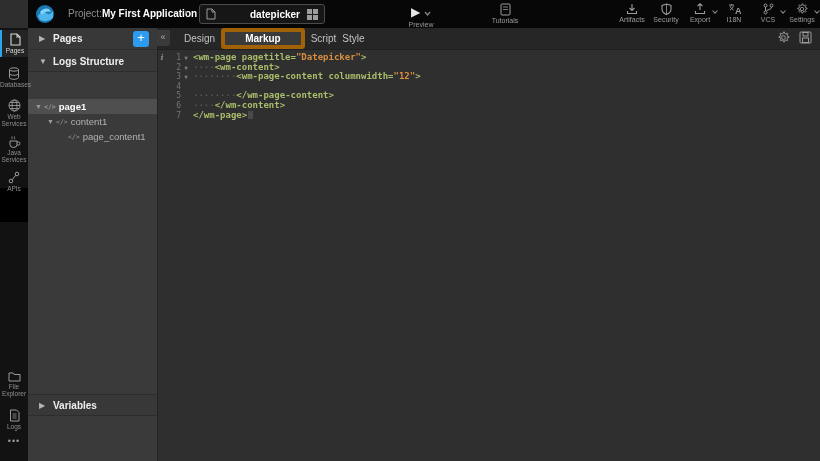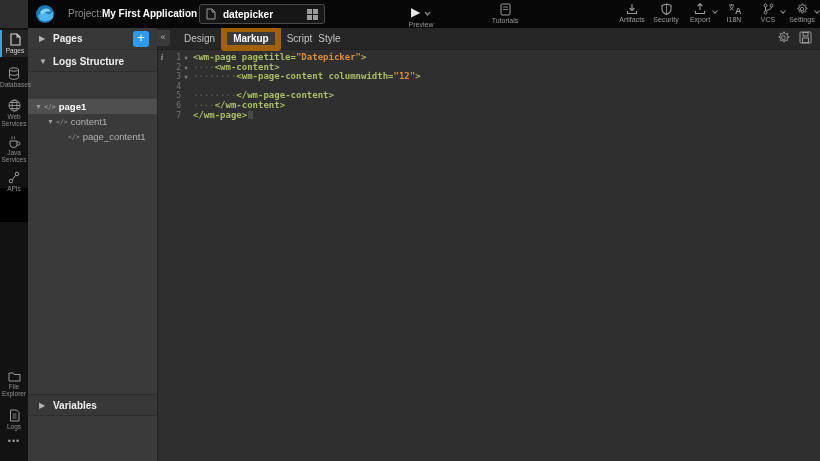--- a/index.html
+++ b/index.html
@@ -6,21 +6,21 @@
   html,body { width:820px; height:461px; overflow:hidden; background:#2e2e2e;
     font-family:"Liberation Sans", sans-serif; -webkit-font-smoothing:antialiased; }
 
   
   #topbar { position:absolute; left:0; top:0; width:820px; height:28px; background:#070707; z-index:30;margin-left:28px; }
   #logo { position:absolute; left:7px; top:4px; width:20px; height:20px; }
   #project { position:absolute; left:40px; top:8px; font-size:10px; color:#8f8f8f; white-space:nowrap; }
   #project b { color:#ffffff; font-weight:bold; }
   #crumb-chev { position:absolute; left:156px; top:6px; color:#8f8f8f; font-size:11px; }
   #filetab { position:absolute; left:171px; top:4px; width:126px; height:20px; background:#161616;
-    border:1px solid #4a4a4a; border-radius:3px; display:flex; align-items:center; padding:0 6px; gap:7px; }
+    border:1px solid #4a4a4a; border-radius:3px; display:flex; align-items:center; padding:0 6px; gap:7px;text-align:right; }
   #filetab .fname { color:#fff; font-weight:bold; font-size:10px; flex:1; }
   .ticon { display:inline-flex; align-items:center; justify-content:center; color:#9c9c9c; }
   #preview-group { position:absolute; left:370px; top:2px; width:46px; height:25px; text-align:center; color:#bdbdbd; }
   #preview-group .play { color:#e8e8e8; font-size:12px; line-height:12px; }
   #tutorials-group { position:absolute; left:455px; top:3px; width:44px; height:24px; text-align:center; }
   .tool-label { font-size:7px; color:#9c9c9c; display:block; margin-top:1px; white-space:nowrap; }
   #topbar-tools { position:absolute; right:32px; top:3px; display:flex; gap:6px; }
   .tool { width:28px; text-align:center; position:relative; cursor:pointer; }
   .tool .chev { position:absolute; right:-4px; top:7px; color:#8a8a8a; }
   #avatar { position:absolute; right:3px; top:3px; width:21px; height:16px; border-radius:50%;
@@ -60,22 +60,22 @@
   #vars-head { top:366px; border-top:1px solid #2d2d2d; }
 
   
   #editor { position:absolute; left:157px; top:28px; width:663px; height:433px; background:#2f2f2f;
     border-left:1px solid #232323; }
   #collapse-btn { position:absolute; left:-2px; top:2px; width:14px; height:16px; background:#3a3a3a;
     color:#b0b0b0; font-size:9px; text-align:center; line-height:15px; border-radius:0 0 3px 3px; cursor:pointer; z-index:5; }
   #tabstrip { position:absolute; left:0; top:0; width:663px; height:22px; background:#262626;
     border-bottom:1px solid #202020; display:flex; align-items:center; padding-left:26px; gap:22px; }
   .etab { color:#c2c2c2; font-size:10px; cursor:pointer; }
-  .etab.active { color:#fff; font-weight:bold; border:6px solid #a16207; border-radius:3px;
-    padding:1px 6px; background:#3a3a3a; }
+  .etab.active { color:#fff; font-weight:bold; border:4px solid #a16207; border-radius:3px;
+    padding:1px 20px; background:#3a3a3a; }
   #strip-icons { position:absolute; right:8px; top:3px; display:flex; gap:9px; color:#9c9c9c; }
   #strip-icons .sic { cursor:pointer; display:inline-flex; }
 
   #code { position:absolute; left:0; top:22px; width:663px; bottom:0;
     font-family:"DejaVu Sans Mono", monospace; font-size:9px; font-weight:bold; padding-top:3px; }
   .cline { display:flex; height:9.6px; line-height:9.6px; white-space:pre; }
   .g-info { width:8px; text-align:center; color:#8a8a8a; font-style:italic; font-family:"DejaVu Serif",serif; font-size:8px; }
   .g-num { width:15px; text-align:right; color:#757575; font-size:8px; font-weight:normal; }
   .g-fold { width:10px; text-align:center; color:#7a7a7a; font-size:6px; }
   .ccontent { padding-left:2px; }

